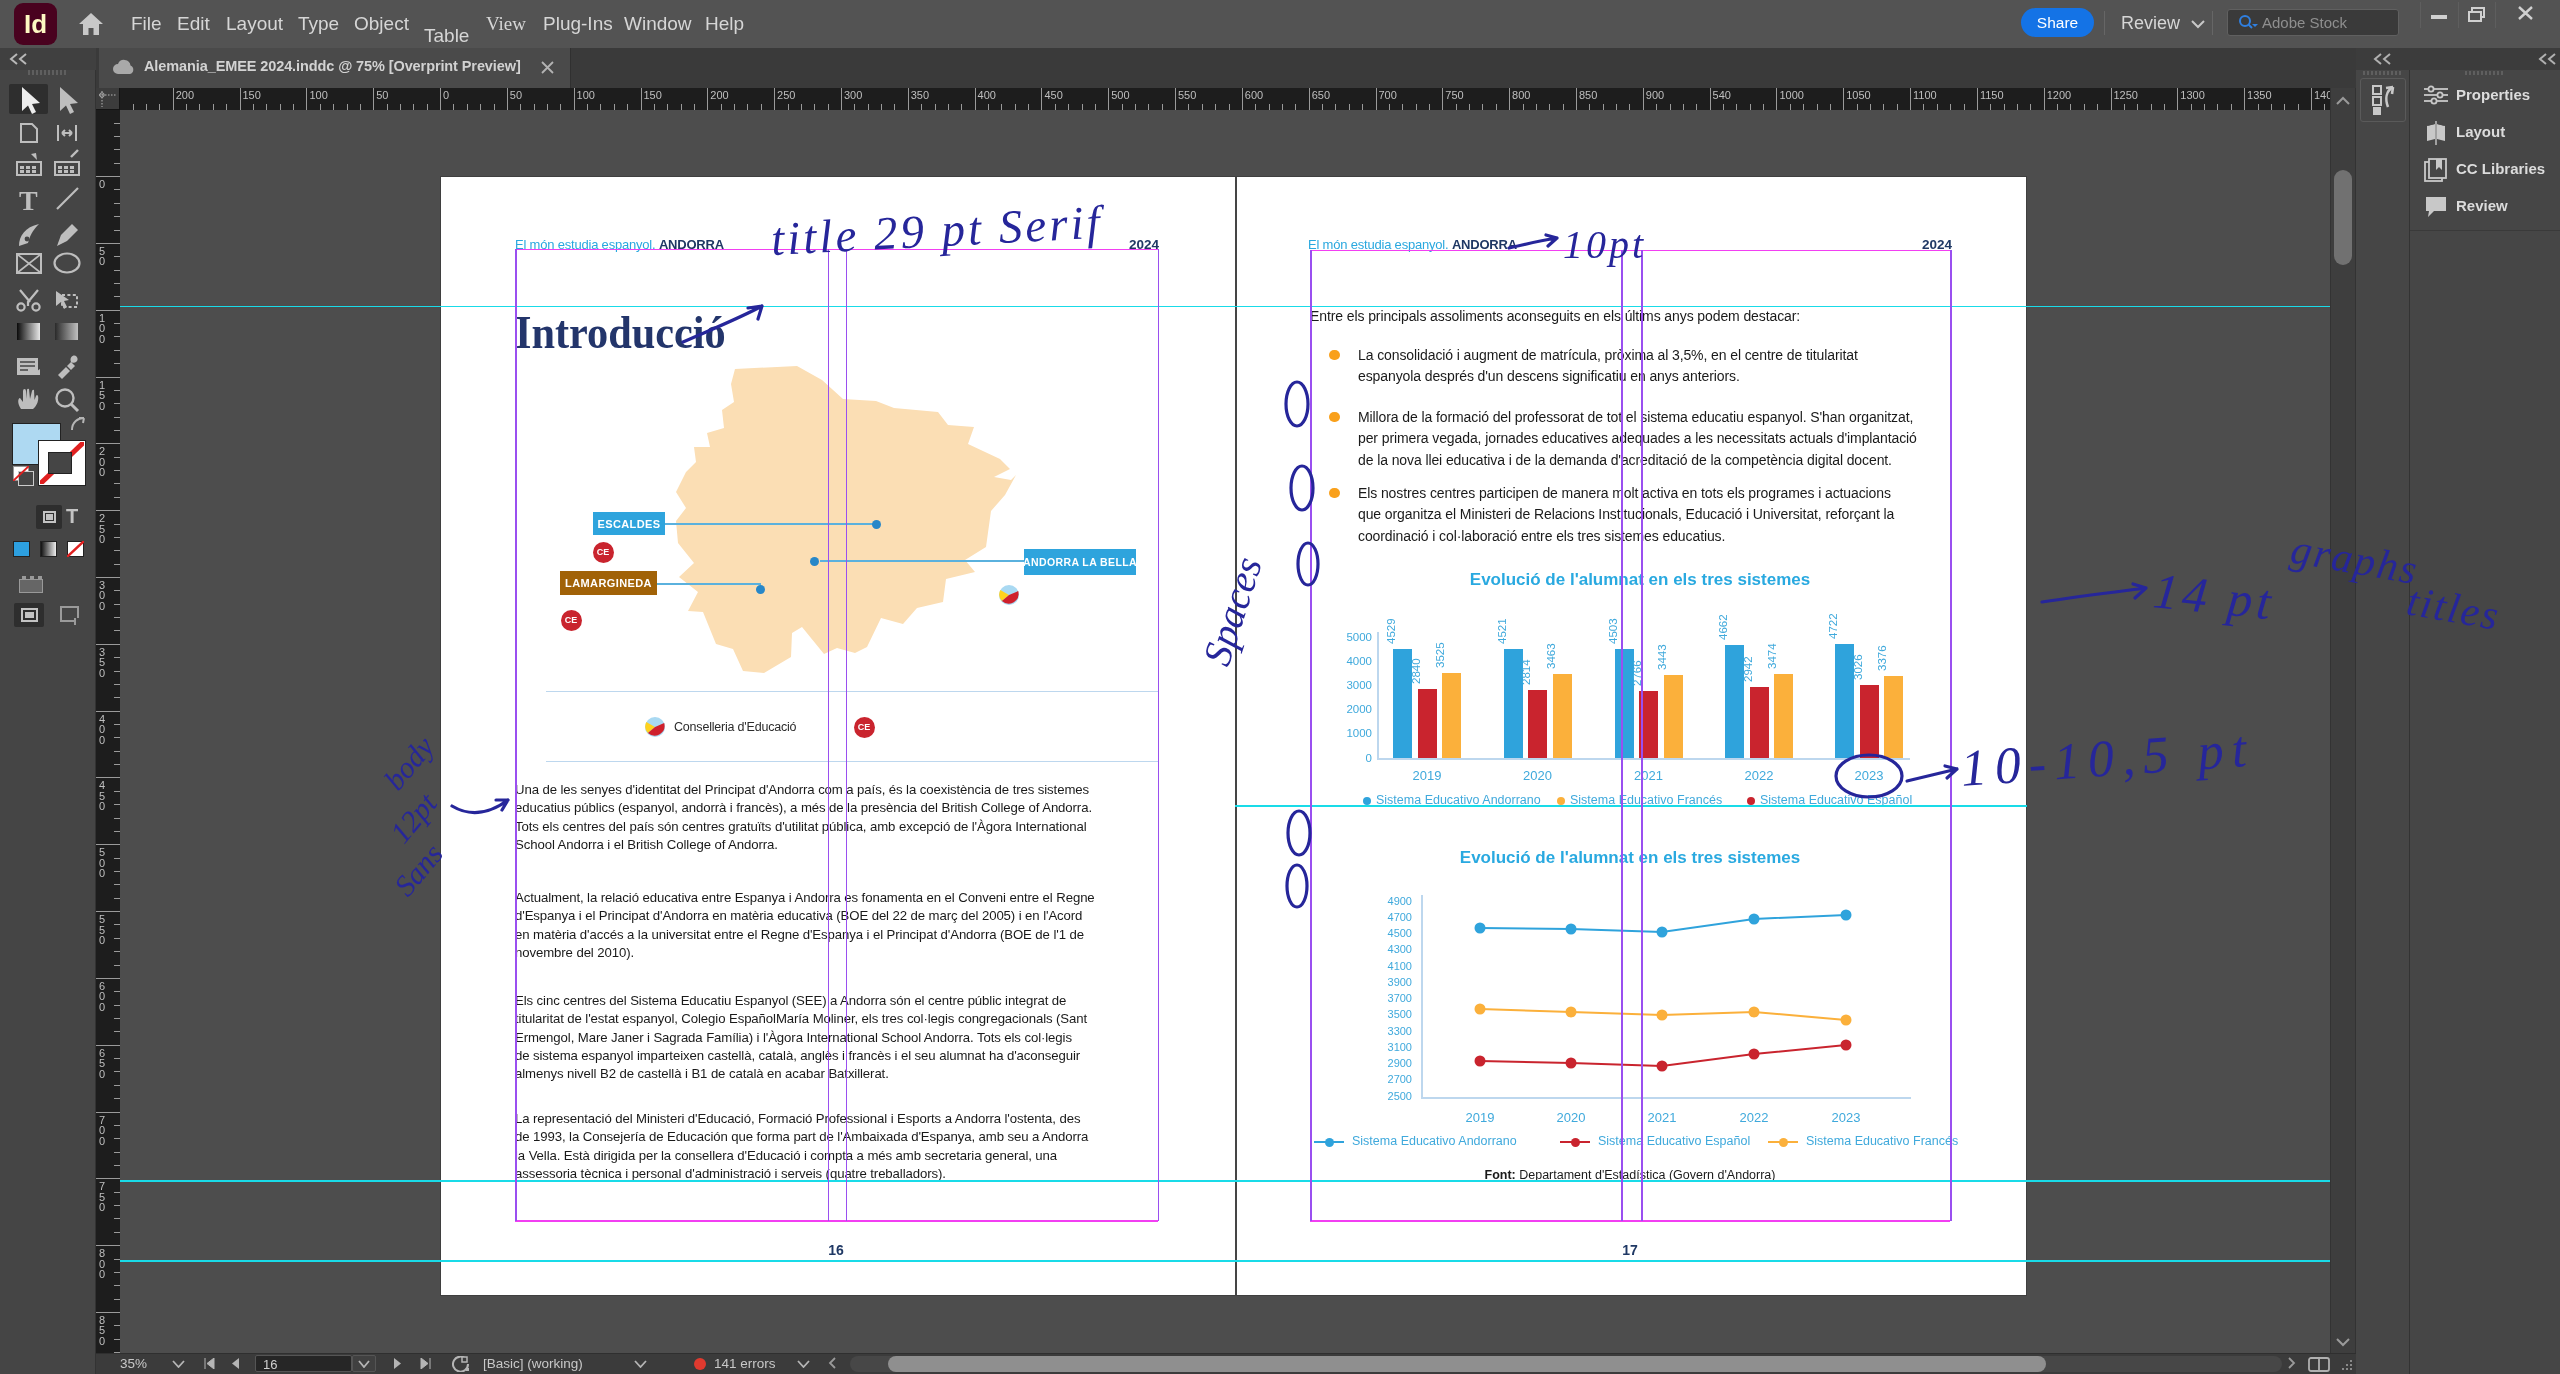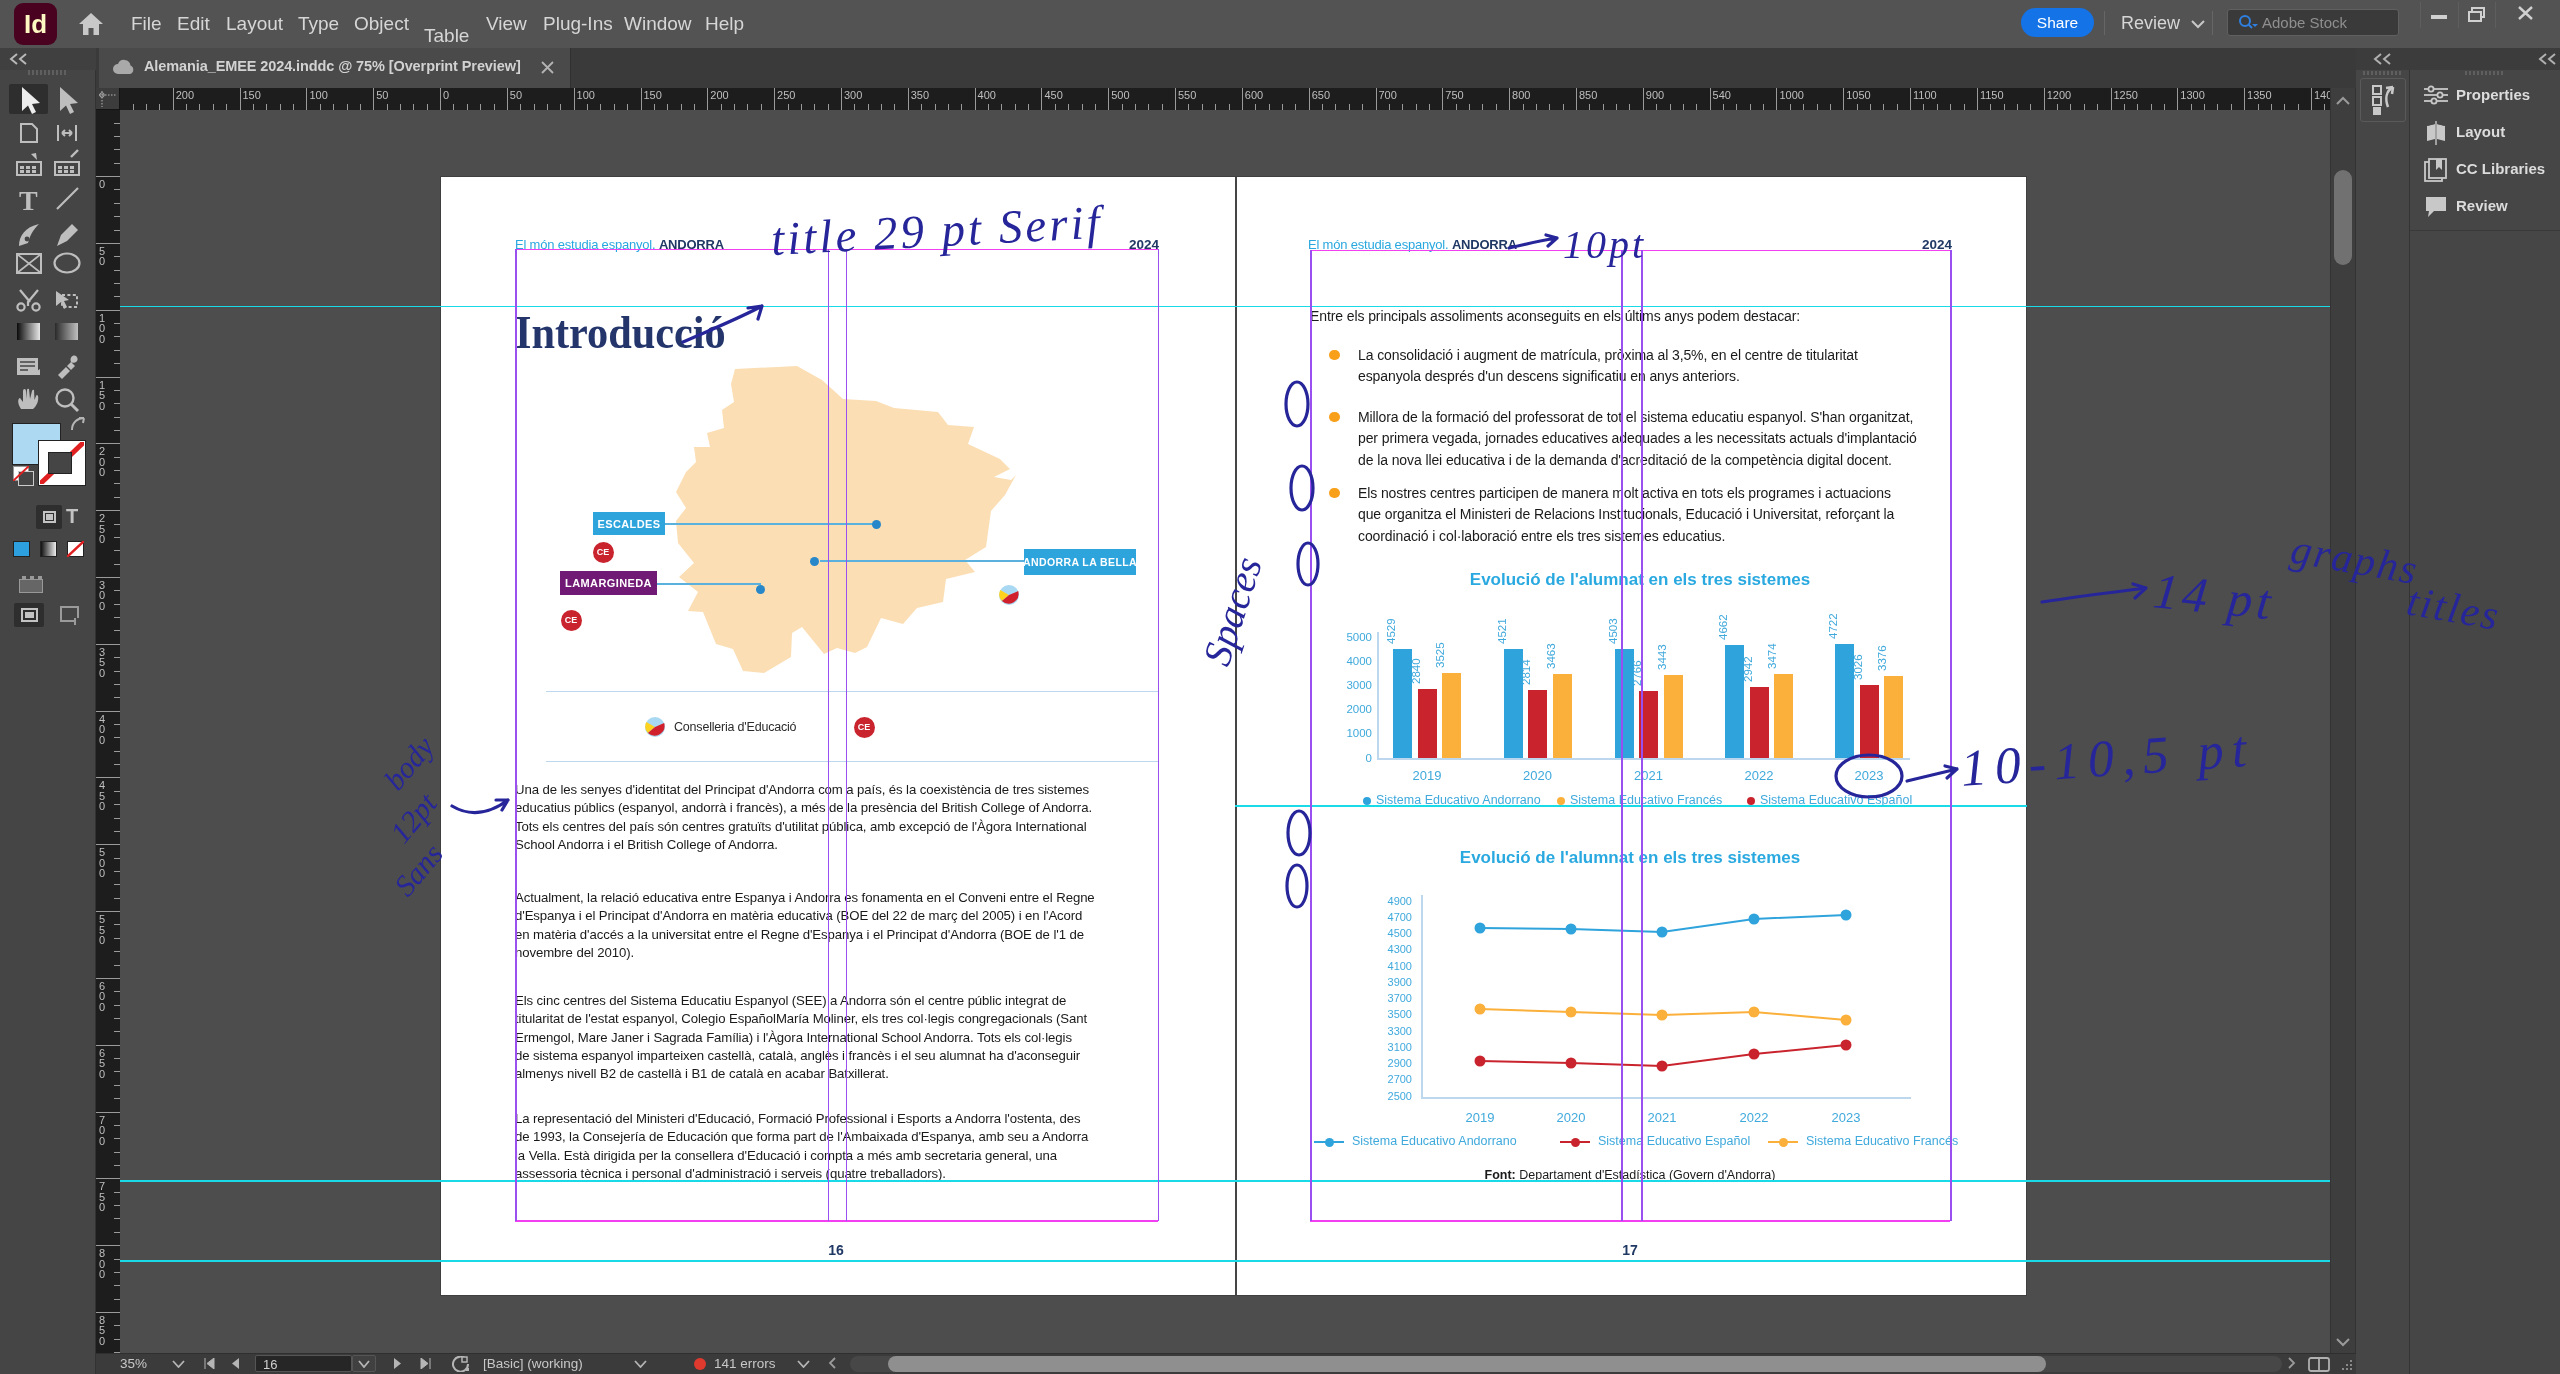--- a/index.html
+++ b/index.html
@@ -26,21 +26,21 @@
 <svg class="abs" style="left:576px;top:278px" width="345" height="308" viewBox="0 0 345 308">
 <path d="M 63 3 L 125 0 L 150 14 L 171 33 L 204 35 L 222 42 L 266 46 L 276 59 L 302 61 L 296 78 L 328 93 L 338 103 L 322 111 L 339 114 L 344 109 L 333 129 L 319 145 L 314 181 L 293 194 L 303 206 L 274 213 L 271 236 L 245 242 L 231 258 L 209 252 L 195 281 L 183 287 L 165 282 L 152 288 L 130 261 L 120 267 L 119 291 L 92 307 L 71 305 L 61 283 L 44 278 L 31 246 L 16 245 L 26 226 L 7 211 L 22 197 L 6 177 L 4 155 L 14 142 L 4 126 L 14 106 L 24 96 L 22 81 L 38 81 L 35 67 L 52 62 L 50 44 L 62 36 L 59 18 Z" fill="#fbdeb4"></path>
 </svg>
 <div class="abs" style="left:569px;top:434.5px;width:211px;height:2.4px;background:#5ab1de"></div>
 <div class="abs" style="left:776px;top:431.5px;width:9px;height:9px;background:#2787c8;border-radius:50%"></div>
 <div class="abs" style="left:560px;top:495px;width:105px;height:2.4px;background:#5ab1de"></div>
 <div class="abs" style="left:660px;top:496.5px;width:9px;height:9px;background:#2787c8;border-radius:50%"></div>
 <div class="abs" style="left:724px;top:471.5px;width:204px;height:2.4px;background:#5ab1de"></div>
 <div class="abs" style="left:714px;top:468.5px;width:9px;height:9px;background:#2787c8;border-radius:50%"></div>
 <div class="abs ws" style="left:497px;top:424px;width:72px;height:23px;background:#2ea4dd;color:#fff;font-weight:bold;font-size:11px;letter-spacing:.4px;display:flex;align-items:center;justify-content:center">ESCALDES</div>
-<div class="abs ws" style="left:464px;top:483px;width:97px;height:24px;background:#701a75;color:#fff;font-weight:bold;font-size:11px;letter-spacing:.4px;display:flex;align-items:center;justify-content:center">LAMARGINEDA</div>
+<div class="abs ws" style="left:464px;top:483px;width:97px;height:24px;background:#a16207;color:#fff;font-weight:bold;font-size:11px;letter-spacing:.4px;display:flex;align-items:center;justify-content:center">LAMARGINEDA</div>
 <div class="abs ws" style="left:928px;top:461px;width:112px;height:26px;background:#2ea4dd;color:#fff;font-weight:bold;font-size:10.5px;letter-spacing:.4px;display:flex;align-items:center;justify-content:center">ANDORRA LA BELLA</div>
 <div class="abs ws" style="left:496.5px;top:453.5px;width:21.0px;height:21.0px;background:#c9242e;border-radius:50%;color:#fff;font-weight:bold;font-size:9px;display:flex;align-items:center;justify-content:center">CE</div>
 <div class="abs ws" style="left:464.5px;top:521.5px;width:21.0px;height:21.0px;background:#c9242e;border-radius:50%;color:#fff;font-weight:bold;font-size:9px;display:flex;align-items:center;justify-content:center">CE</div>
 <svg class="abs" style="left:903px;top:497px" width="20" height="20" viewBox="0 0 20 20">
         <circle cx="10" cy="10" r="10" fill="#a9d9f2"></circle>
         <path d="M10 10 L1.3 5 A10 10 0 0 0 2.9 16.1 Z" fill="#ffd21e"></path>
         <path d="M10 10 L2.9 16.1 A10 10 0 0 0 19.2 6.1 Z" fill="#cf202c"></path>
       </svg>
 <div class="abs" style="left:450px;top:603px;width:612px;height:1px;background:#bdd7ee"></div>
 <div class="abs" style="left:450px;top:673px;width:612px;height:1px;background:#bdd7ee"></div>
@@ -512,21 +512,21 @@
 <div class="abs ws" style="left:14px;top:3px;width:43px;height:42px;color:#fef9c3;font-weight:bold;font-size:26px;display:flex;align-items:center;justify-content:center;font-family:'Liberation Sans'">Id</div>
 <svg class="abs" style="left:78px;top:12px" width="26" height="24" viewBox="0 0 26 24">
 <path d="M13 1 L25 12 L21 12 L21 23 L15.5 23 L15.5 16 L10.5 16 L10.5 23 L5 23 L5 12 L1 12 Z" fill="#c8c8c8"></path>
     </svg>
 <div class="abs menu ws" style="left:131px;top:13px;width:80px;height:22px;">File</div>
 <div class="abs menu ws" style="left:177px;top:13px;width:80px;height:22px;">Edit</div>
 <div class="abs menu ws" style="left:226px;top:13px;width:80px;height:22px;">Layout</div>
 <div class="abs menu ws" style="left:298px;top:13px;width:80px;height:22px;">Type</div>
 <div class="abs menu ws" style="left:354px;top:13px;width:80px;height:22px;">Object</div>
 <div class="abs menu ws" style="left:424px;top:25px;width:80px;height:22px;">Table</div>
-<div class="abs menu ws" style="left:486px;top:13px;width:80px;height:22px;">View</div>
+<div class="abs menu ws" style="left:486px;top:13px;width:80px;height:22px;font-family:Liberation Serif, serif;">View</div>
 <div class="abs menu ws" style="left:543px;top:13px;width:80px;height:22px;">Plug-Ins</div>
 <div class="abs menu ws" style="left:624px;top:13px;width:80px;height:22px;">Window</div>
 <div class="abs menu ws" style="left:705px;top:13px;width:80px;height:22px;">Help</div>
 <div class="abs ws" style="left:2021px;top:8px;width:73px;height:29px;background:#1473e6;border-radius:15px;color:#fff;font-size:15.5px;display:flex;align-items:center;justify-content:center">Share</div>
 <div class="abs" style="left:2104px;top:11px;width:1px;height:24px;background:#666"></div>
 <div class="abs menu ws" style="left:2121px;top:13px;width:60px;height:22px;font-size:18px">Review</div>
 <svg class="abs" style="left:2191px;top:19px" width="14" height="10" viewBox="0 0 14 10">
       <path d="M1 2 L7 8 L13 2" stroke="#c8c8c8" stroke-width="2" fill="none"></path>
     </svg>
 <div class="abs" style="left:2212px;top:11px;width:1px;height:24px;background:#666"></div>

